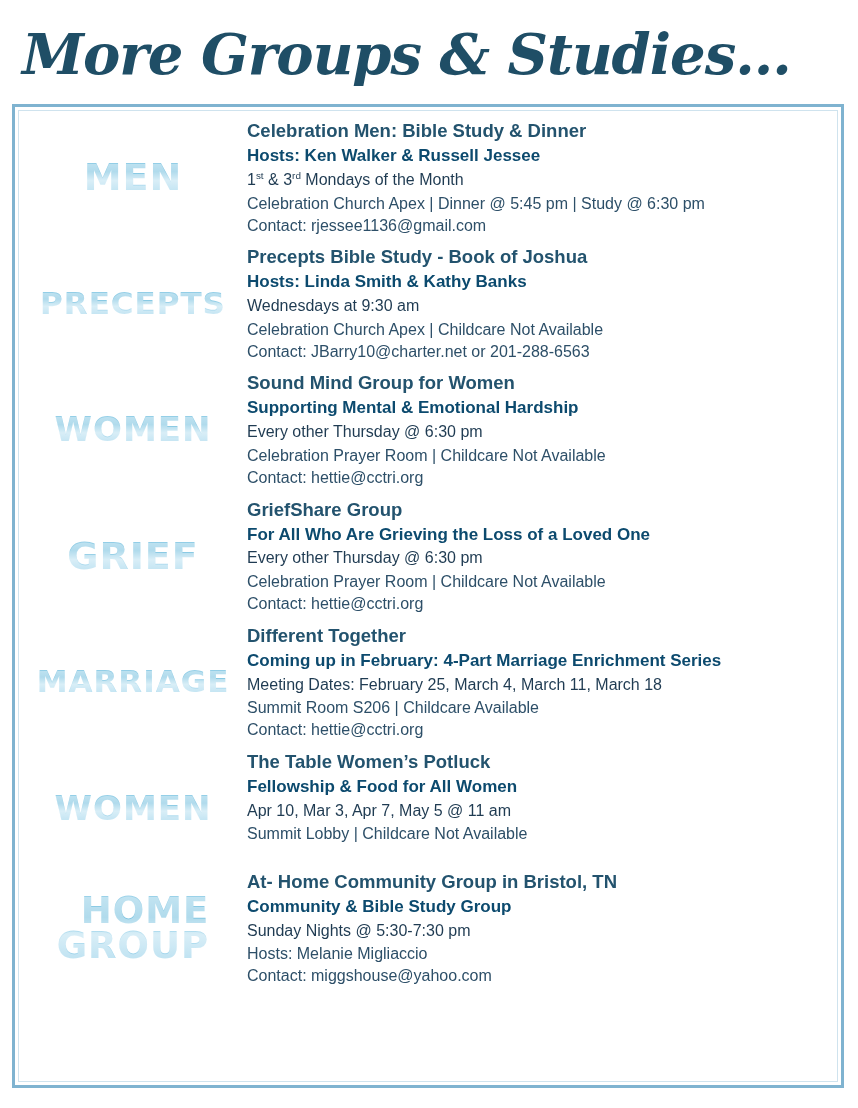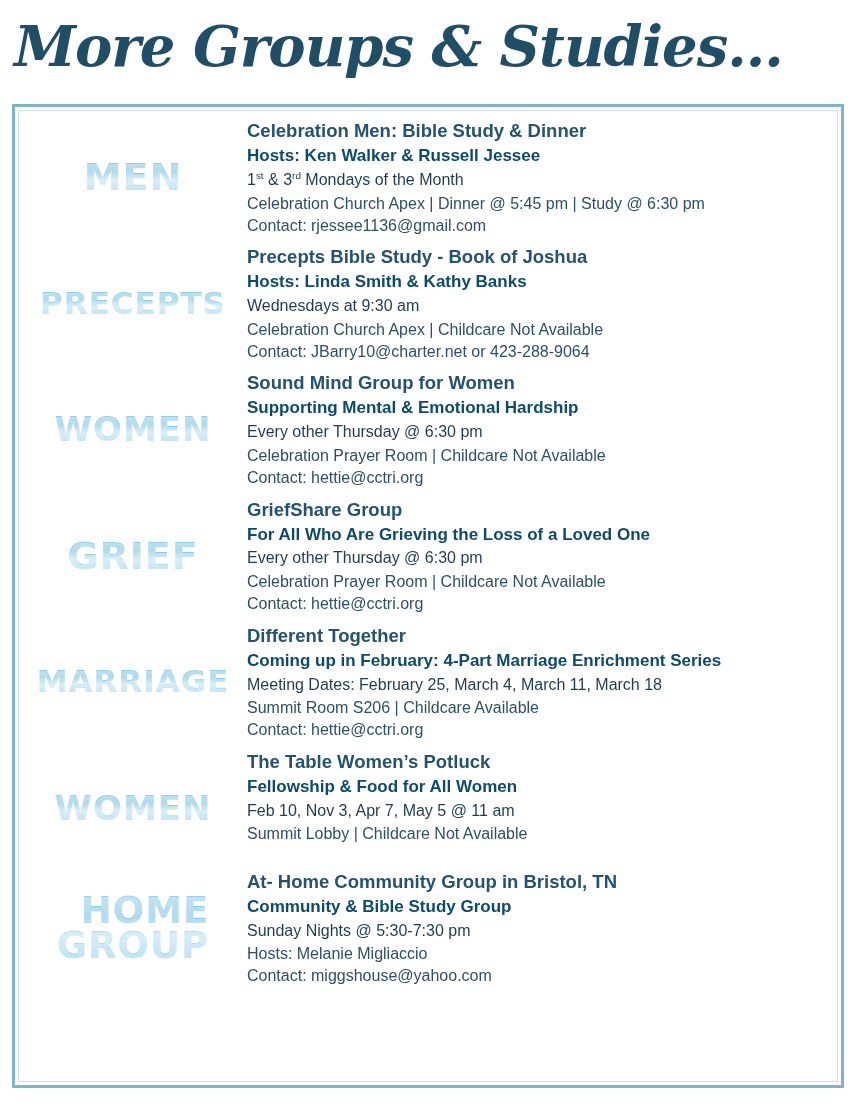--- a/index.html
+++ b/index.html
@@ -12,21 +12,21 @@
     height: 1108px;
     font-family: "Liberation Sans", sans-serif;
     color: #2b4a63;
     overflow: hidden;
   }
   .page {
     position: relative;
     width: 858px;
     height: 1108px;
     box-sizing: border-box;
-    padding: 0;
+    padding: 8px;
   }
   .title {
     font-family: "DejaVu Serif", serif;
     font-style: italic;
     font-weight: bold;
     font-size: 56px;
     color: #1f4e66;
     letter-spacing: -1px;
     padding: 14px 0 0 14px;
     line-height: 1.15;
@@ -155,21 +155,21 @@
             <div class="badge-cell">
               <div class="badge small">
                 <div>PRECEPTS</div>
               </div>
             </div>
             <div class="info">
               <div class="g-title">Precepts Bible Study - Book of Joshua</div>
               <div class="g-sub">Hosts: Linda Smith &amp; Kathy Banks</div>
               <div class="g-when">Wednesdays at 9:30 am</div>
               <div class="g-where">Celebration Church Apex | Childcare Not Available</div>
-              <div class="g-contact">Contact: JBarry10@charter.net or 423-288-9064</div>
+              <div class="g-contact">Contact: JBarry10@charter.net or 201-288-6563</div>
             </div>
           </div>
           <div class="row">
             <div class="badge-cell">
               <div class="badge med">
                 <div>WOMEN</div>
               </div>
             </div>
             <div class="info">
               <div class="g-title">Sound Mind Group for Women</div>
@@ -209,21 +209,21 @@
           </div>
           <div class="row">
             <div class="badge-cell">
               <div class="badge med">
                 <div>WOMEN</div>
               </div>
             </div>
             <div class="info">
               <div class="g-title">The Table Women’s Potluck</div>
               <div class="g-sub">Fellowship &amp; Food for All Women</div>
-              <div class="g-when">Feb 10, Nov 3, Apr 7, May 5 @ 11 am</div>
+              <div class="g-when">Apr 10, Mar 3, Apr 7, May 5 @ 11 am</div>
               <div class="g-where">Summit Lobby | Childcare Not Available</div>
             </div>
           </div>
           <div class="row">
             <div class="badge-cell">
               <div class="badge two-line">
                 <div>HOME</div>
                 <div>GROUP</div>
               </div>
             </div>

